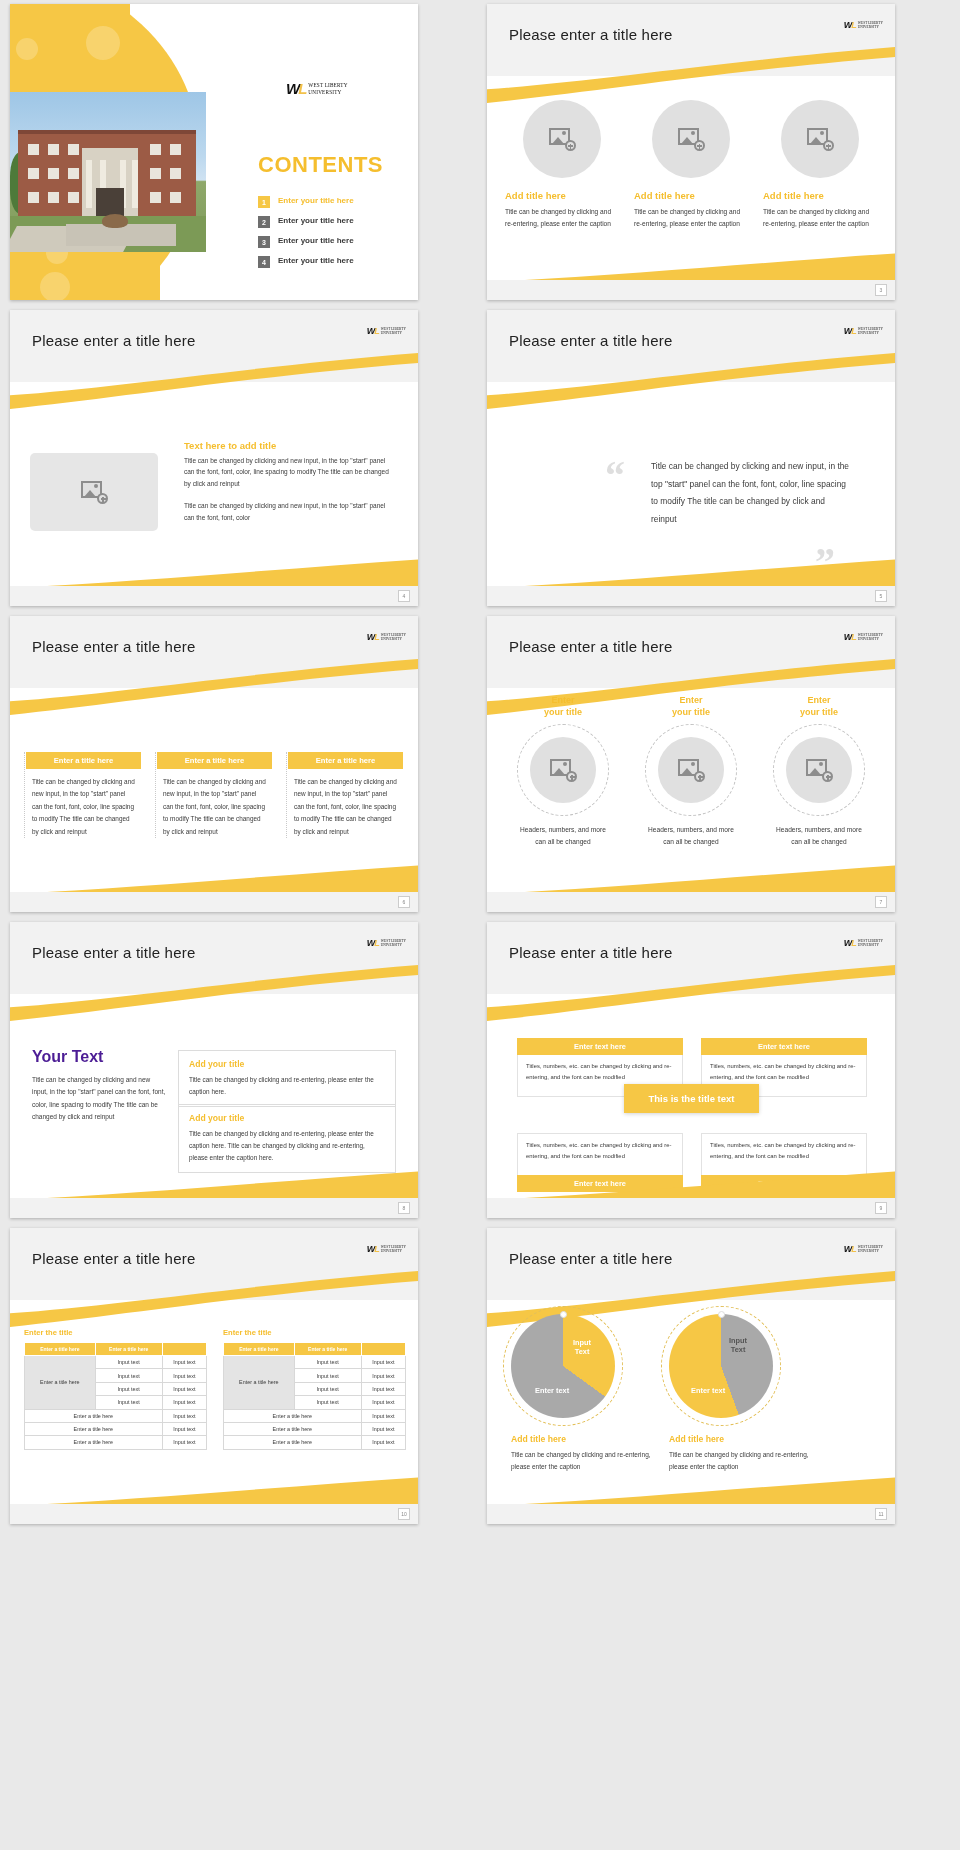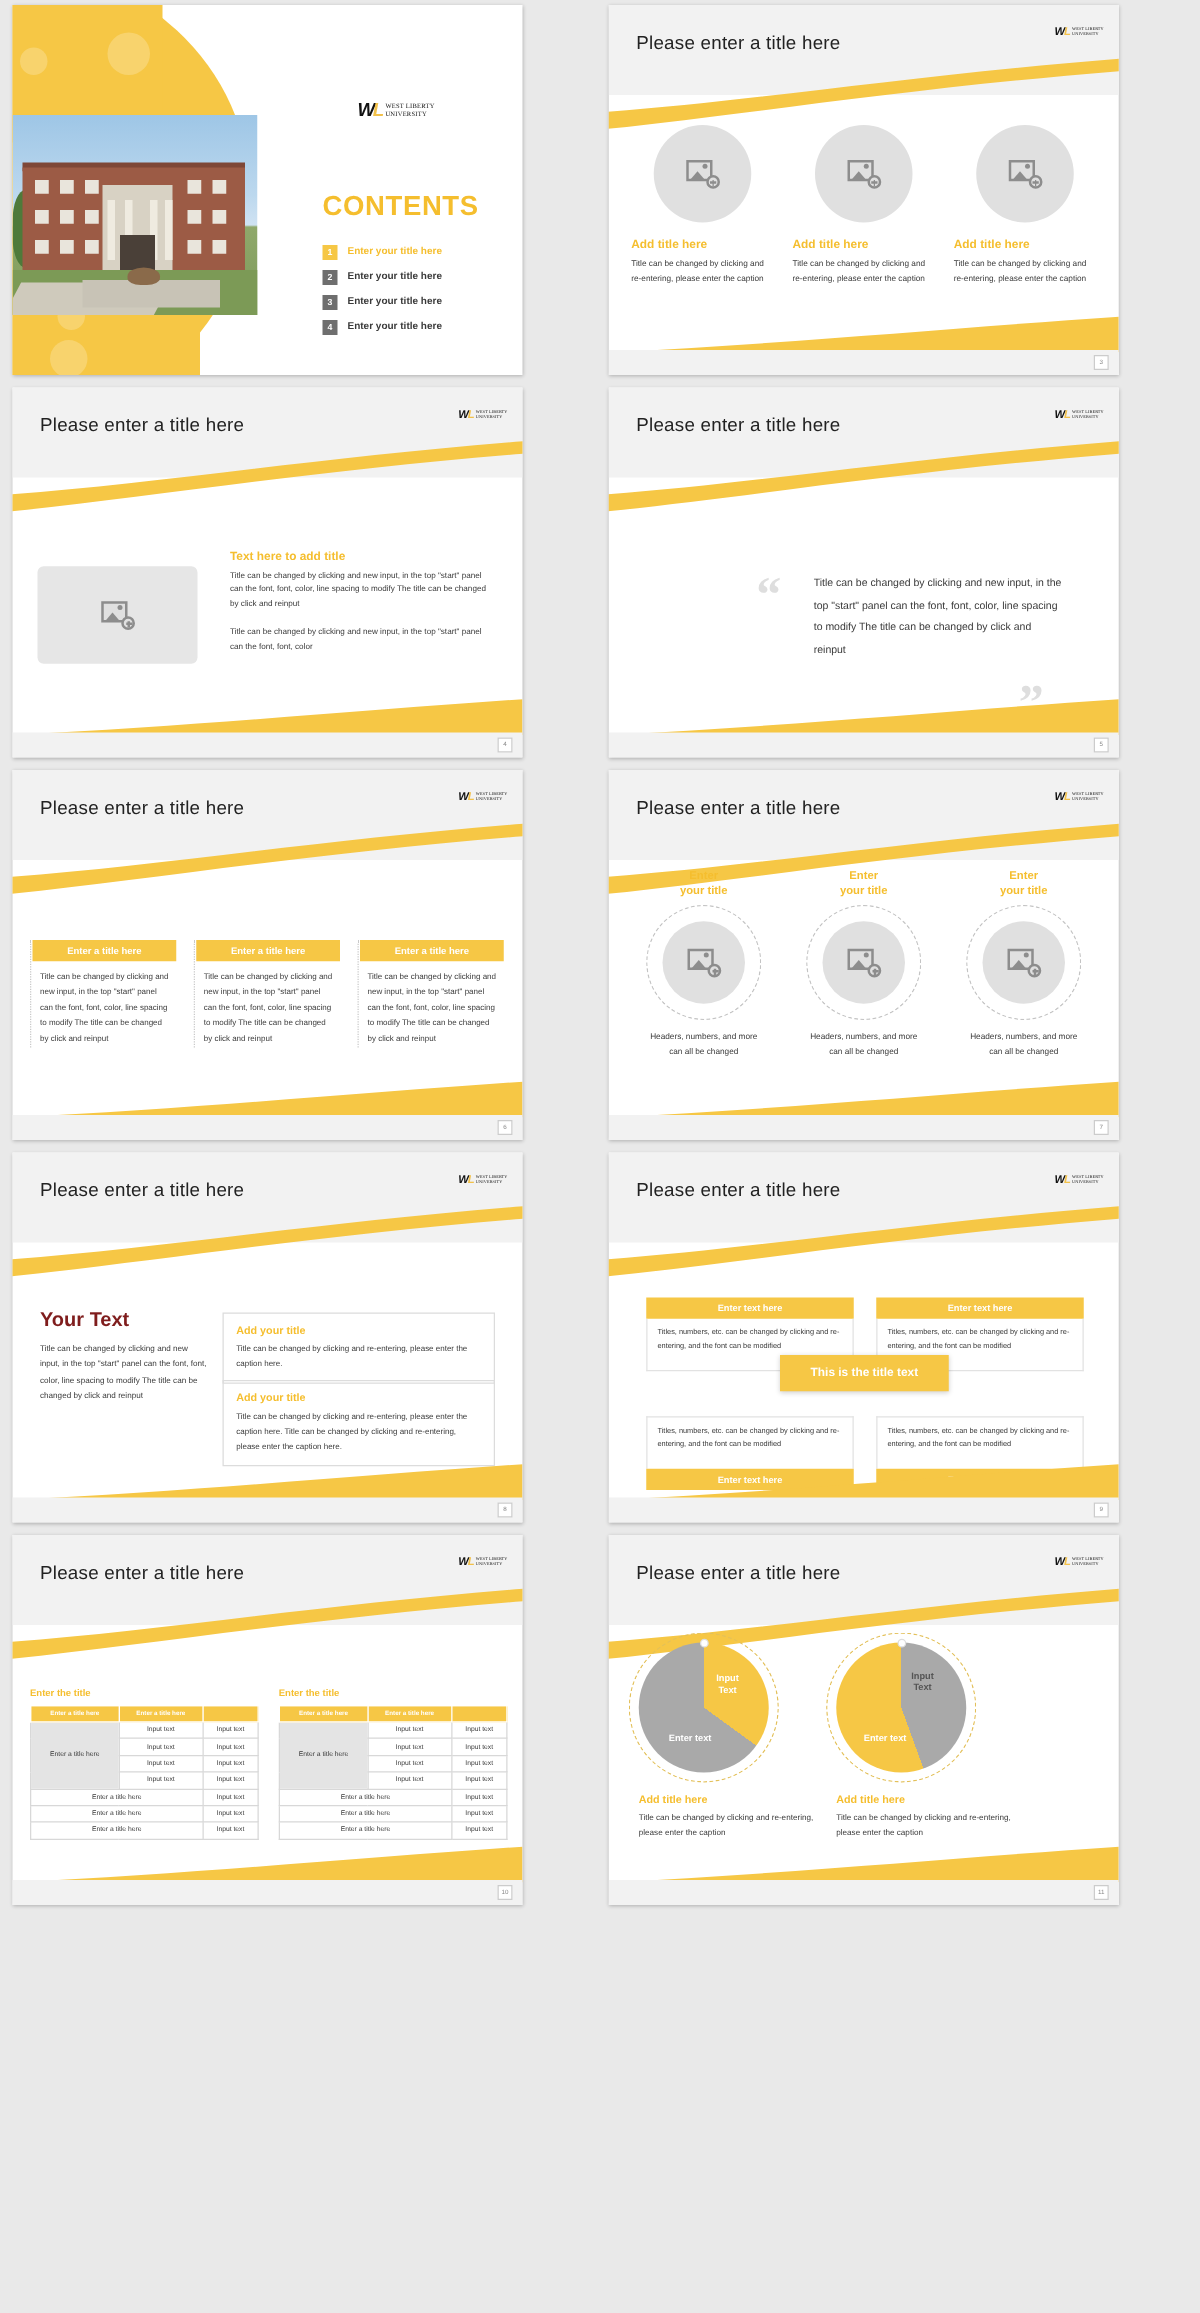--- a/index.html
+++ b/index.html
@@ -110,21 +110,21 @@
   .trio2 .cell { width:120px; display:flex; flex-direction:column; align-items:center; position:relative;}
   .trio2 .tt { font-size:9px; font-weight:bold; color:#F5BE2E; text-align:center; line-height:1.35; }
   .dring { margin-top:6px; width:92px; height:92px; border-radius:50%; border:1px dashed #c4c4c4;
            display:flex; align-items:center; justify-content:center; }
   .dring .inner { width:66px; height:66px; border-radius:50%; background:#e0e0e0;
                   display:flex; align-items:center; justify-content:center;}
   .trio2 .cap { margin-top:8px; font-size:6.6px; line-height:1.85; color:#3a3a3a; text-align:center; width:86px;}
 
   
   .yt { position:absolute; left:22px; top:126px; width:135px; }
-  .yt h3 { font-size:16px; color:#7f1d1d; font-weight:bold; margin-bottom:8px;}
+  .yt h3 { font-size:16px; color:#4c1d95; font-weight:bold; margin-bottom:8px;}
   .yt p { font-size:6.5px; line-height:1.9; color:#3a3a3a;}
   .rbox { position:absolute; left:168px; width:218px; border:1px solid #dcdcdc; padding:8px 10px;}
   .rbox.b1 { top:128px; }
   .rbox.b2 { top:182px; }
   .rbox h5 { font-size:8.6px; color:#F5BE2E; margin-bottom:5px;}
   .rbox p { font-size:6.4px; line-height:1.85; color:#3a3a3a;}
 
   
   .grid4 { position:absolute; left:30px; top:116px; width:350px; }
   .g4row { display:flex; gap:18px; }
@@ -132,21 +132,21 @@
   .g4head { background:#F6C745; color:#fff; font-size:7.4px; font-weight:bold; text-align:center; padding:4px 0;}
   .g4body { border:1px solid #e2e2e2; border-top:none; font-size:5.9px; line-height:1.8; color:#3a3a3a;
             padding:6px 8px; height:42px;}
   .g4body.up { border:1px solid #e2e2e2; border-bottom:none; }
   .g4mid { height:36px; }
   .centerlbl { position:absolute; left:137px; top:162px; width:135px; background:#F6C745; color:#fff;
                font-size:9.5px; font-weight:bold; text-align:center; padding:9px 0;
                box-shadow:0 1px 4px rgba(0,0,0,.18);}
 
   
-  .tbls { position:absolute; left:14px; top:100px; width:382px; display:flex; gap:16px;margin-top:22px;}
+  .tbls { position:absolute; left:14px; top:100px; width:382px; display:flex; gap:16px;}
   .tbl-wrap { width:183px;}
   .tbl-ttl { font-size:7.6px; font-weight:bold; color:#F5BE2E; margin-bottom:5px;}
   table.mini { width:100%; border-collapse:collapse; font-size:5.4px; color:#3a3a3a;}
   table.mini th { background:#F6C745; color:#fff; font-weight:bold; padding:3px 2px; text-align:center;
                   border:1px solid #fff; font-size:5px;}
   table.mini td { border:1px solid #d8d8d8; padding:3.2px 3px; text-align:center; background:#fff;}
   table.mini td.lbl { background:#e4e4e4; font-weight:normal; }
 
   
   .donuts { position:absolute; left:24px; top:86px; width:360px; display:flex; gap:40px; }

